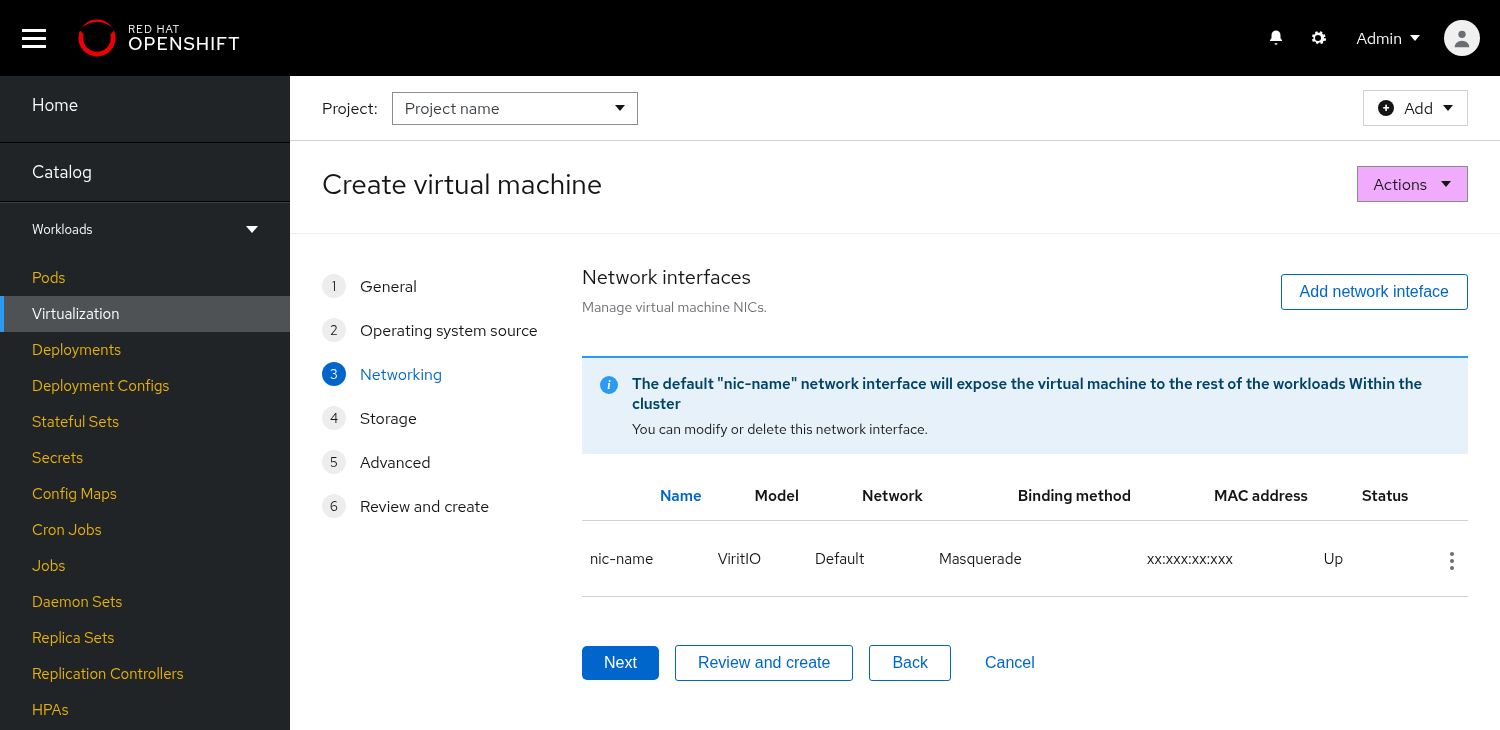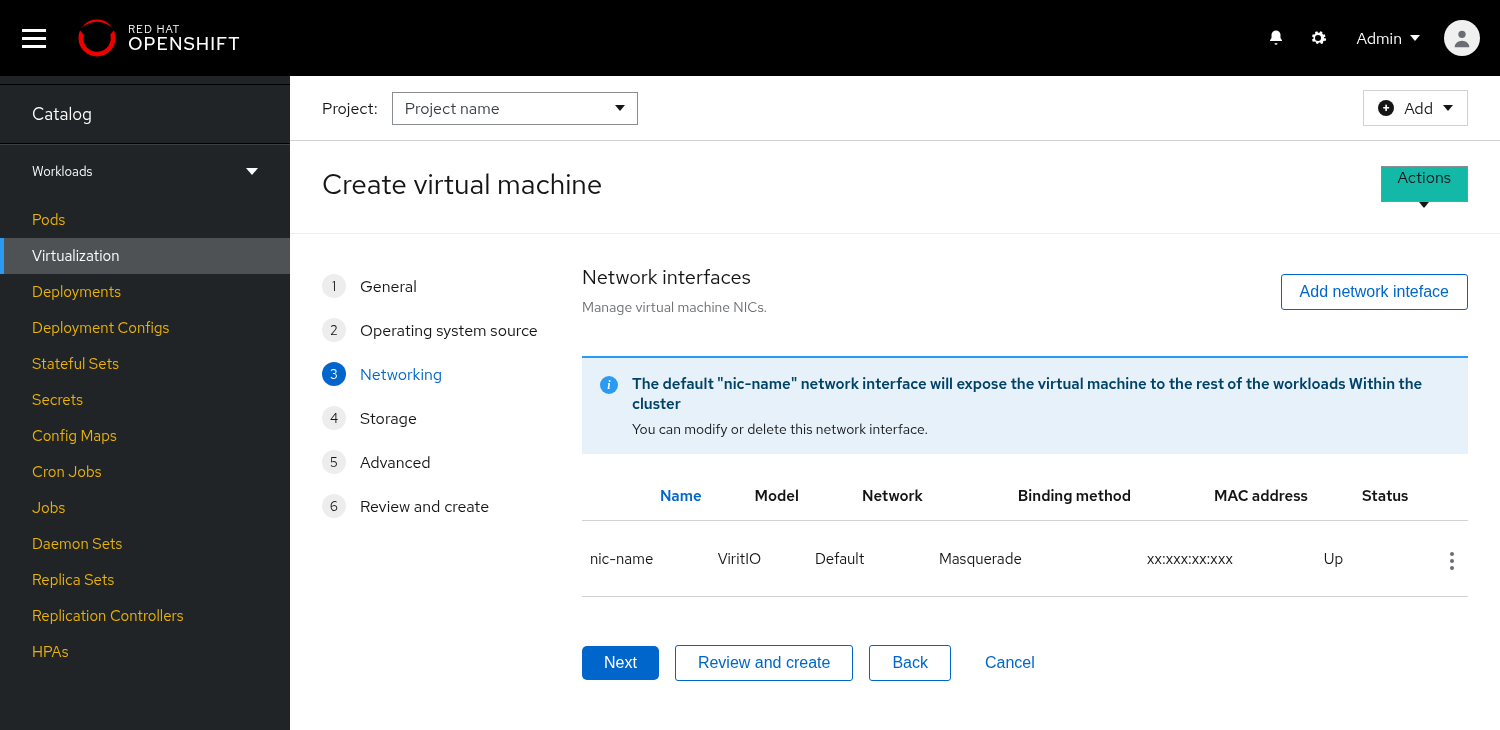--- a/index.html
+++ b/index.html
@@ -106,27 +106,26 @@
   .plus-circ { width:16px;height:16px;border-radius:50%;background:#151515;color:#fff;display:flex;align-items:center;justify-content:center;font-size:13px;font-weight:bold; }
 
   .title-row {
     display:flex; align-items:center; justify-content:space-between;
     padding: 24px 32px 30px 32px;
     border-bottom:1px solid #ededed;
   }
   .page-title { font-size:28px; font-weight:400; }
   .actions-btn {
     border:1px solid #8a8d90;
-    background:#14b8a6;
+    background:#f0abfc;
     height:36px;
     display:flex; align-items:center; gap:14px;
     padding:0 16px;
     cursor:pointer;
     font-size:16px;
-    flex-direction:column;
   }
 
   .content { display:flex; padding: 30px 32px; gap:10px; }
   .wizard { width:238px; }
   .wz-step { display:flex; align-items:center; gap:14px; padding:10px 0; cursor:pointer; }
   .wz-num {
     width:24px;height:24px;border-radius:50%;
     background:#ededed;color:#151515;
     display:flex;align-items:center;justify-content:center;
     font-size:13px;
@@ -229,20 +228,21 @@
         <circle cx="12" cy="8" r="4"></circle>
         <path d="M4 22c0-4 4-7 8-7s8 3 8 7z"></path>
       </svg>
   </div>
 </div>
 
 <div class="shell">
   <nav class="sidebar">
     <div class="side-top">
       <div id="side-top-slot">
+          <div class="side-item">Home</div>
           <div class="side-sep"></div>
           <div class="side-item">Catalog</div>
         </div>
     </div>
     <div class="sec-wrap">
       <div class="side-sec">
         <span>Workloads</span>
         <span class="chev"></span>
       </div>
       <div class="side-group" id="workloads-slot">

